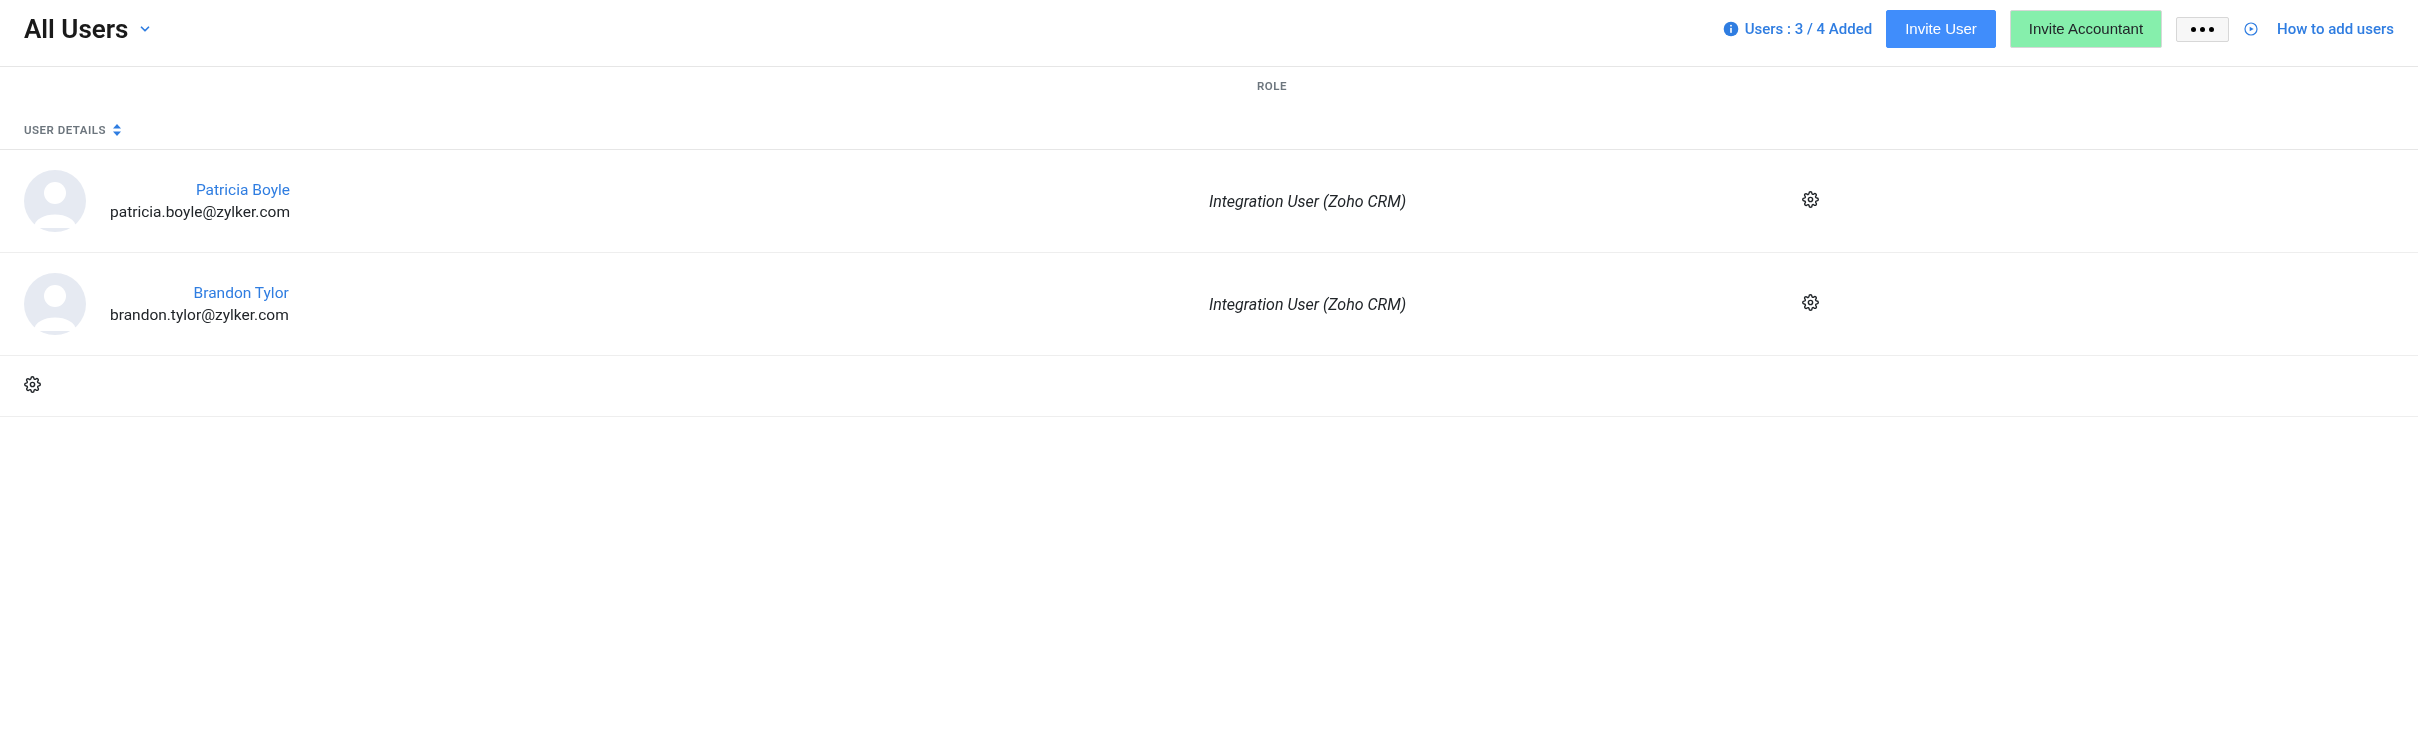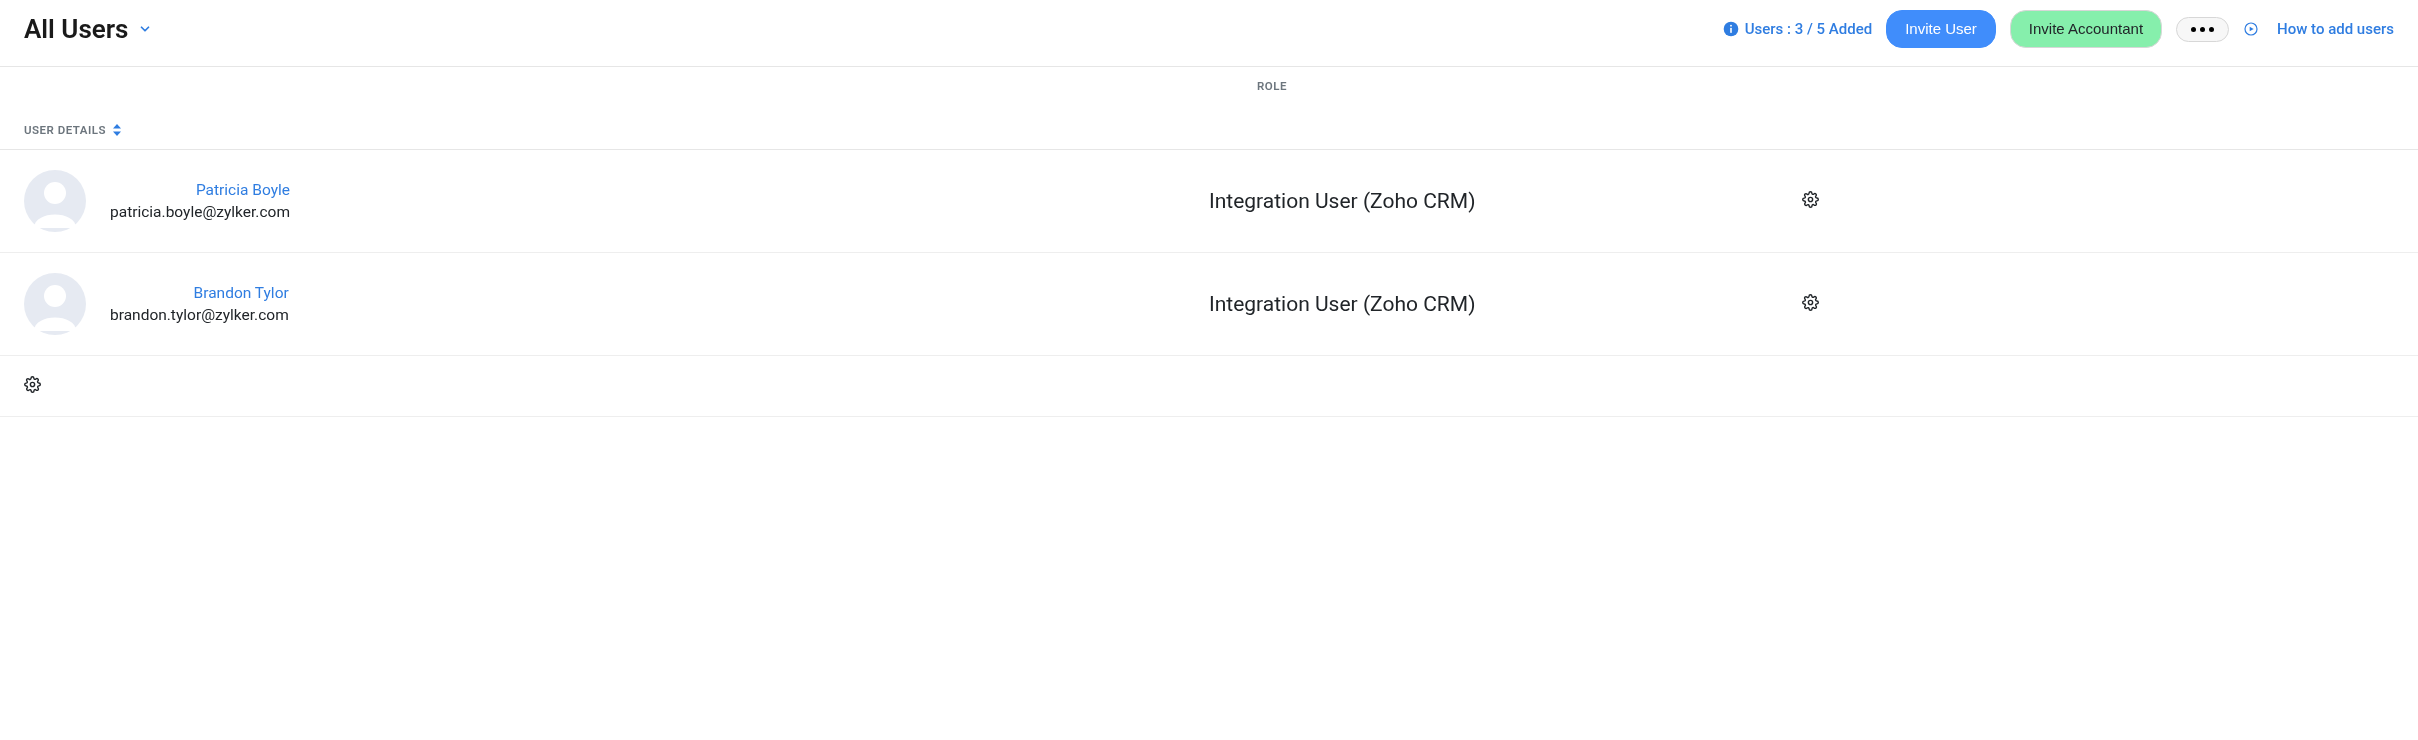--- a/index.html
+++ b/index.html
@@ -43,21 +43,21 @@
     color: #2f7de1;
     font-size: 15px;
     font-weight: 500;
   }
   .info-circle {
     display: inline-flex;
     align-items: center;
     justify-content: center;
   }
   .btn {
-    border-radius: 16px;
+    border-radius: 2px;
     padding: 9px 18px;
     font-size: 15px;
     font-weight: 500;
     cursor: pointer;
     border: 1px solid transparent;
     display: inline-flex;
     align-items: center;
     line-height: 1.2;
   }
   .btn-primary {
@@ -151,22 +151,23 @@
     cursor: pointer;
     margin-bottom: 4px;
     text-align: right;
   }
   .user-info .user-email {
     color: #212529;
     font-size: 15.5px;
   }
   .role-cell {
     flex: 0 0 25%;
-    font-size: 21px;
-    color: #212529;
+    font-size: 16px;
+    color: #212529;
+    font-style: italic;
   }
   .actions-cell {
     flex: 0 0 25%;
   }
   .gear {
     display: inline-flex;
     cursor: pointer;
     color: #212529;
   }
 </style>
@@ -184,21 +185,21 @@
   </div>
   <div class="header-actions">
     <div class="users-count">
       <span class="info-circle">
         <svg width="16" height="16" viewBox="0 0 24 24" fill="#2f7de1">
             <circle cx="12" cy="12" r="11"></circle>
             <rect x="10.8" y="10" width="2.4" height="8" fill="#fff" rx="1"></rect>
             <circle cx="12" cy="7" r="1.4" fill="#fff"></circle>
           </svg>
       </span>
-      <span>Users : 3 / 5 Added</span>
+      <span>Users : 3 / 4 Added</span>
     </div>
     <button class="btn btn-primary">Invite User</button>
     <button class="btn btn-secondary">Invite Accountant</button>
     <button class="btn btn-more">
       <span class="dots">
         <span class="dot"></span>
           <span class="dot"></span>
           <span class="dot"></span>
       </span>
     </button>

